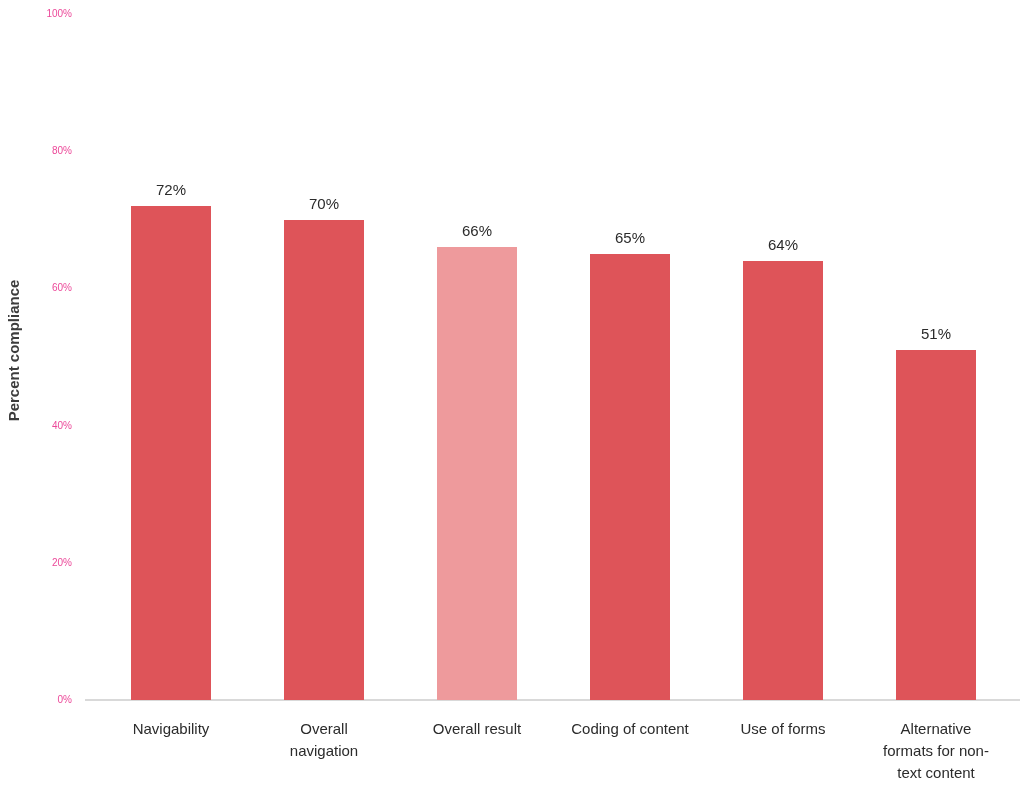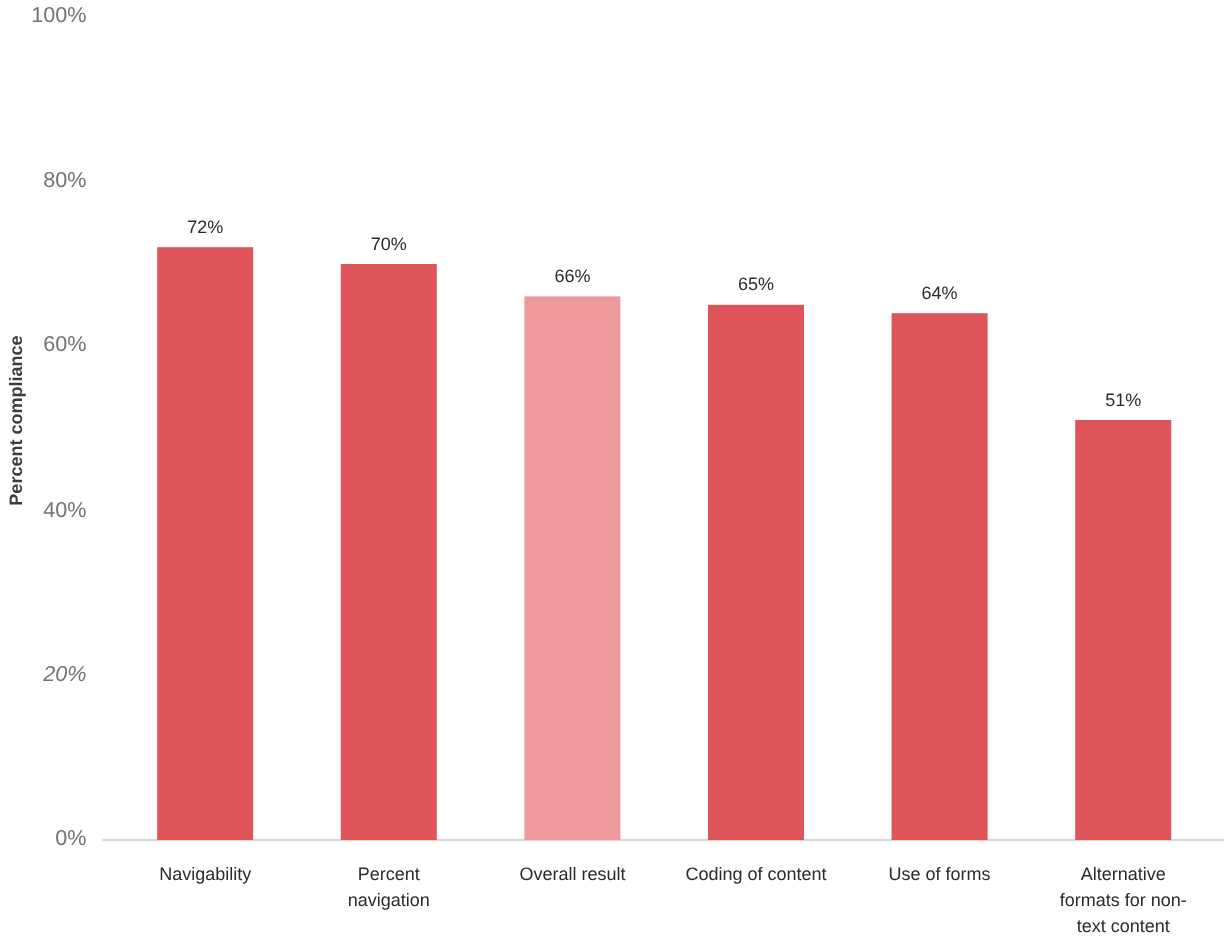--- a/index.html
+++ b/index.html
@@ -49,22 +49,22 @@
     position: absolute;
     left: 0px;
     top: 0px;
     width: 80px;
     height: 791px;
   }
   .y-tick {
     position: absolute;
     right: 8px;
     text-align: right;
-    font-size: 18px;
-    color: #737373;
+    font-size: 10px;
+    color: #ec4899;
     transform: translateY(-50%);
     white-space: nowrap;
   }
 
   
   .plot-area {
     position: absolute;
     left: 85px;
     top: 0px;
     width: 935px;
@@ -124,21 +124,21 @@
 
   <div class="y-axis-title">
     <span>Percent compliance</span>
   </div>
 
   <div class="y-ticks">
       <div class="y-tick" style="top: 13px;">100%</div>
       <div class="y-tick" style="top: 150.2px;">80%</div>
       <div class="y-tick" style="top: 287.4px;">60%</div>
       <div class="y-tick" style="top: 424.6px;">40%</div>
-      <div class="y-tick" style="top: 561.8px; font-style: italic;">20%</div>
+      <div class="y-tick" style="top: 561.8px;">20%</div>
       <div class="y-tick" style="top: 699px;">0%</div>
     </div>
 
   <div class="axis-line"></div>
 
   <div class="plot-area">
       <div class="bar-slot" style="left: 46px; height: 699px;">
         <div class="bar" style="height: 493.92px; width: 80px; background: rgb(222, 84, 89);"></div>
         <div class="bar-label" style="bottom: 501.92px;">72%</div>
       </div>
@@ -162,21 +162,21 @@
         <div class="bar" style="height: 349.86px; width: 80px; background: rgb(222, 84, 89);"></div>
         <div class="bar-label" style="bottom: 357.86px;">51%</div>
       </div>
     </div>
 
   <div class="x-labels">
       <div class="x-label" style="left: 16px;">
         <div>Navigability</div>
       </div>
       <div class="x-label" style="left: 169px;">
-        <div>Percent</div>
+        <div>Overall</div>
         <div>navigation</div>
       </div>
       <div class="x-label" style="left: 322px; text-align: center;">
         <div>Overall result</div>
       </div>
       <div class="x-label" style="left: 475px;">
         <div>Coding of content</div>
       </div>
       <div class="x-label" style="left: 628px;">
         <div>Use of forms</div>

